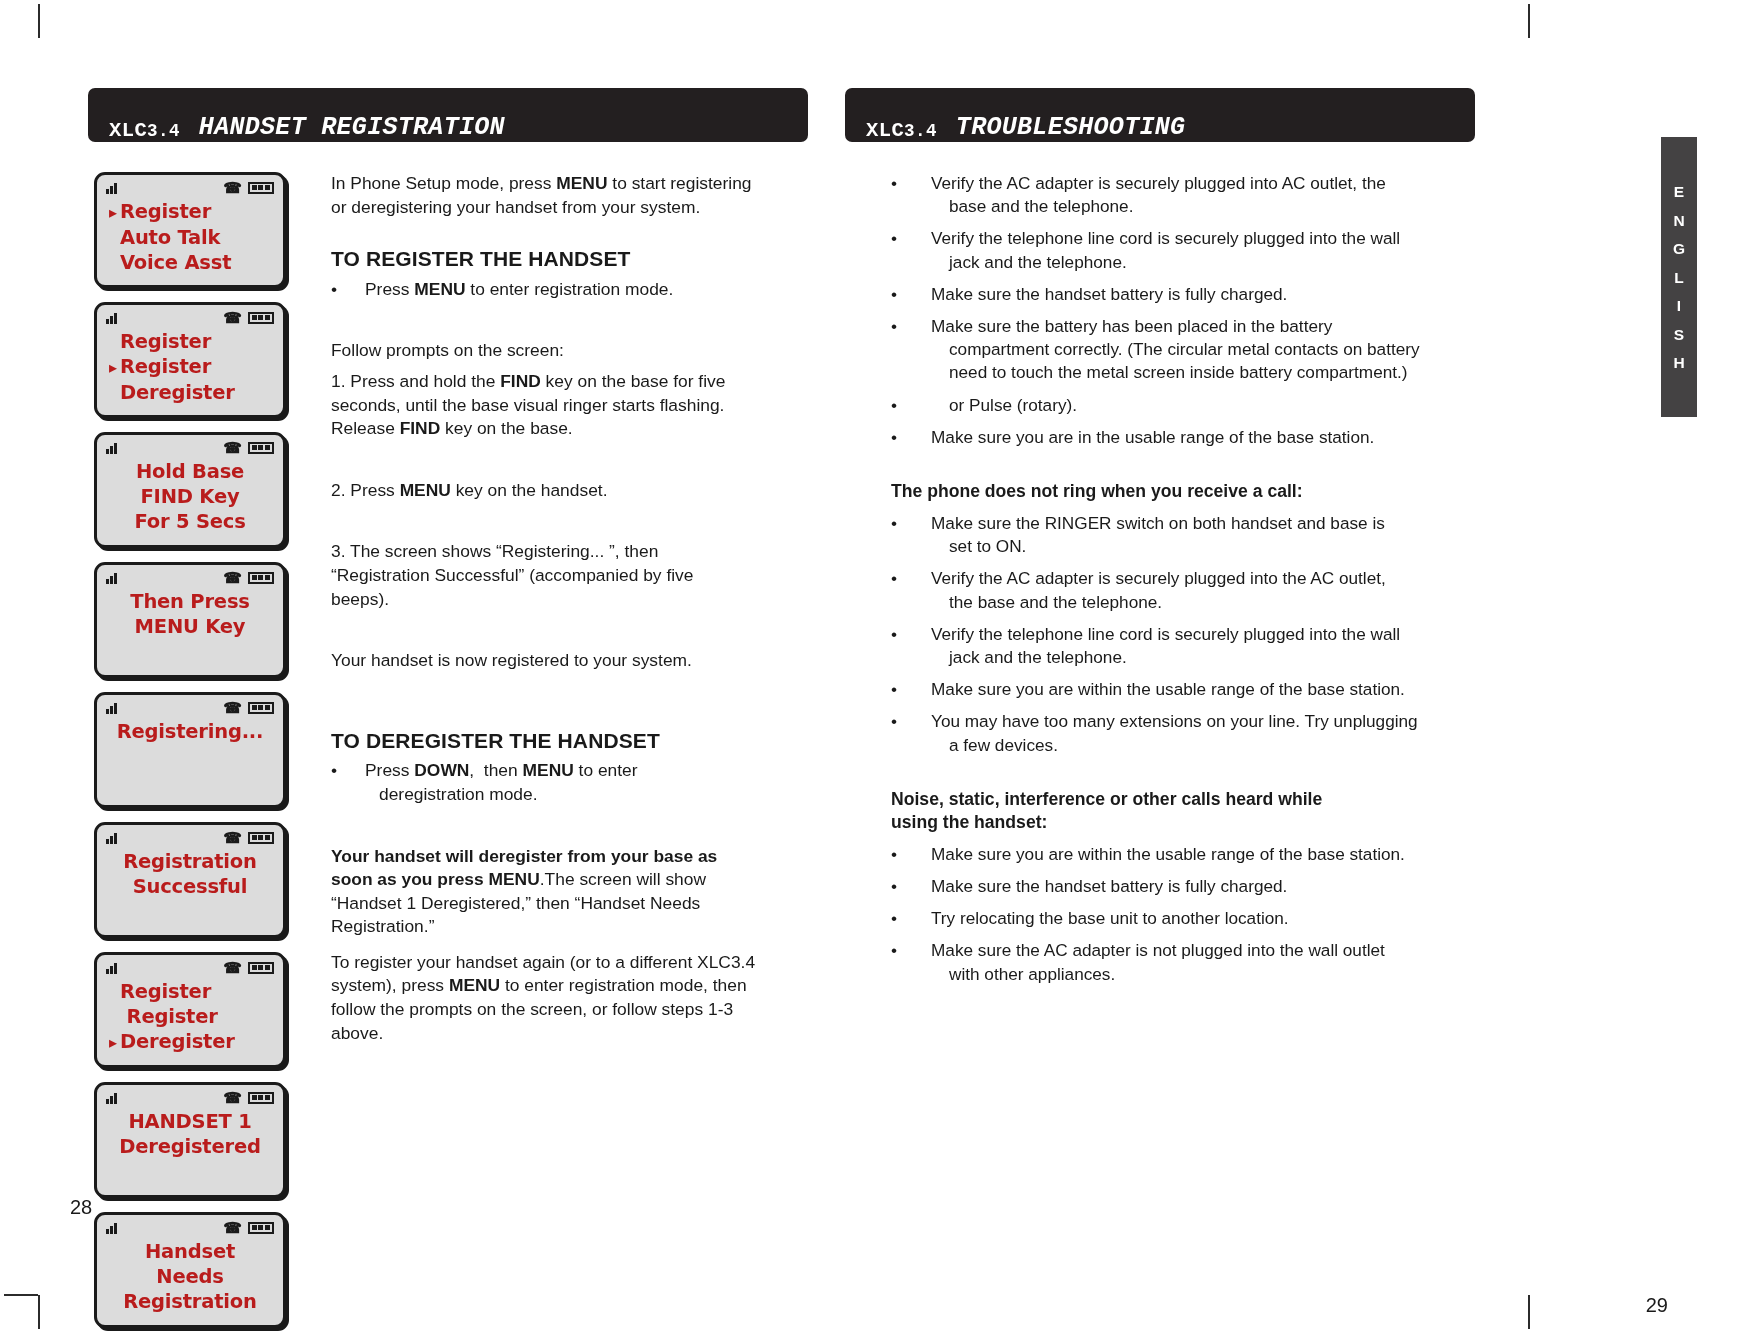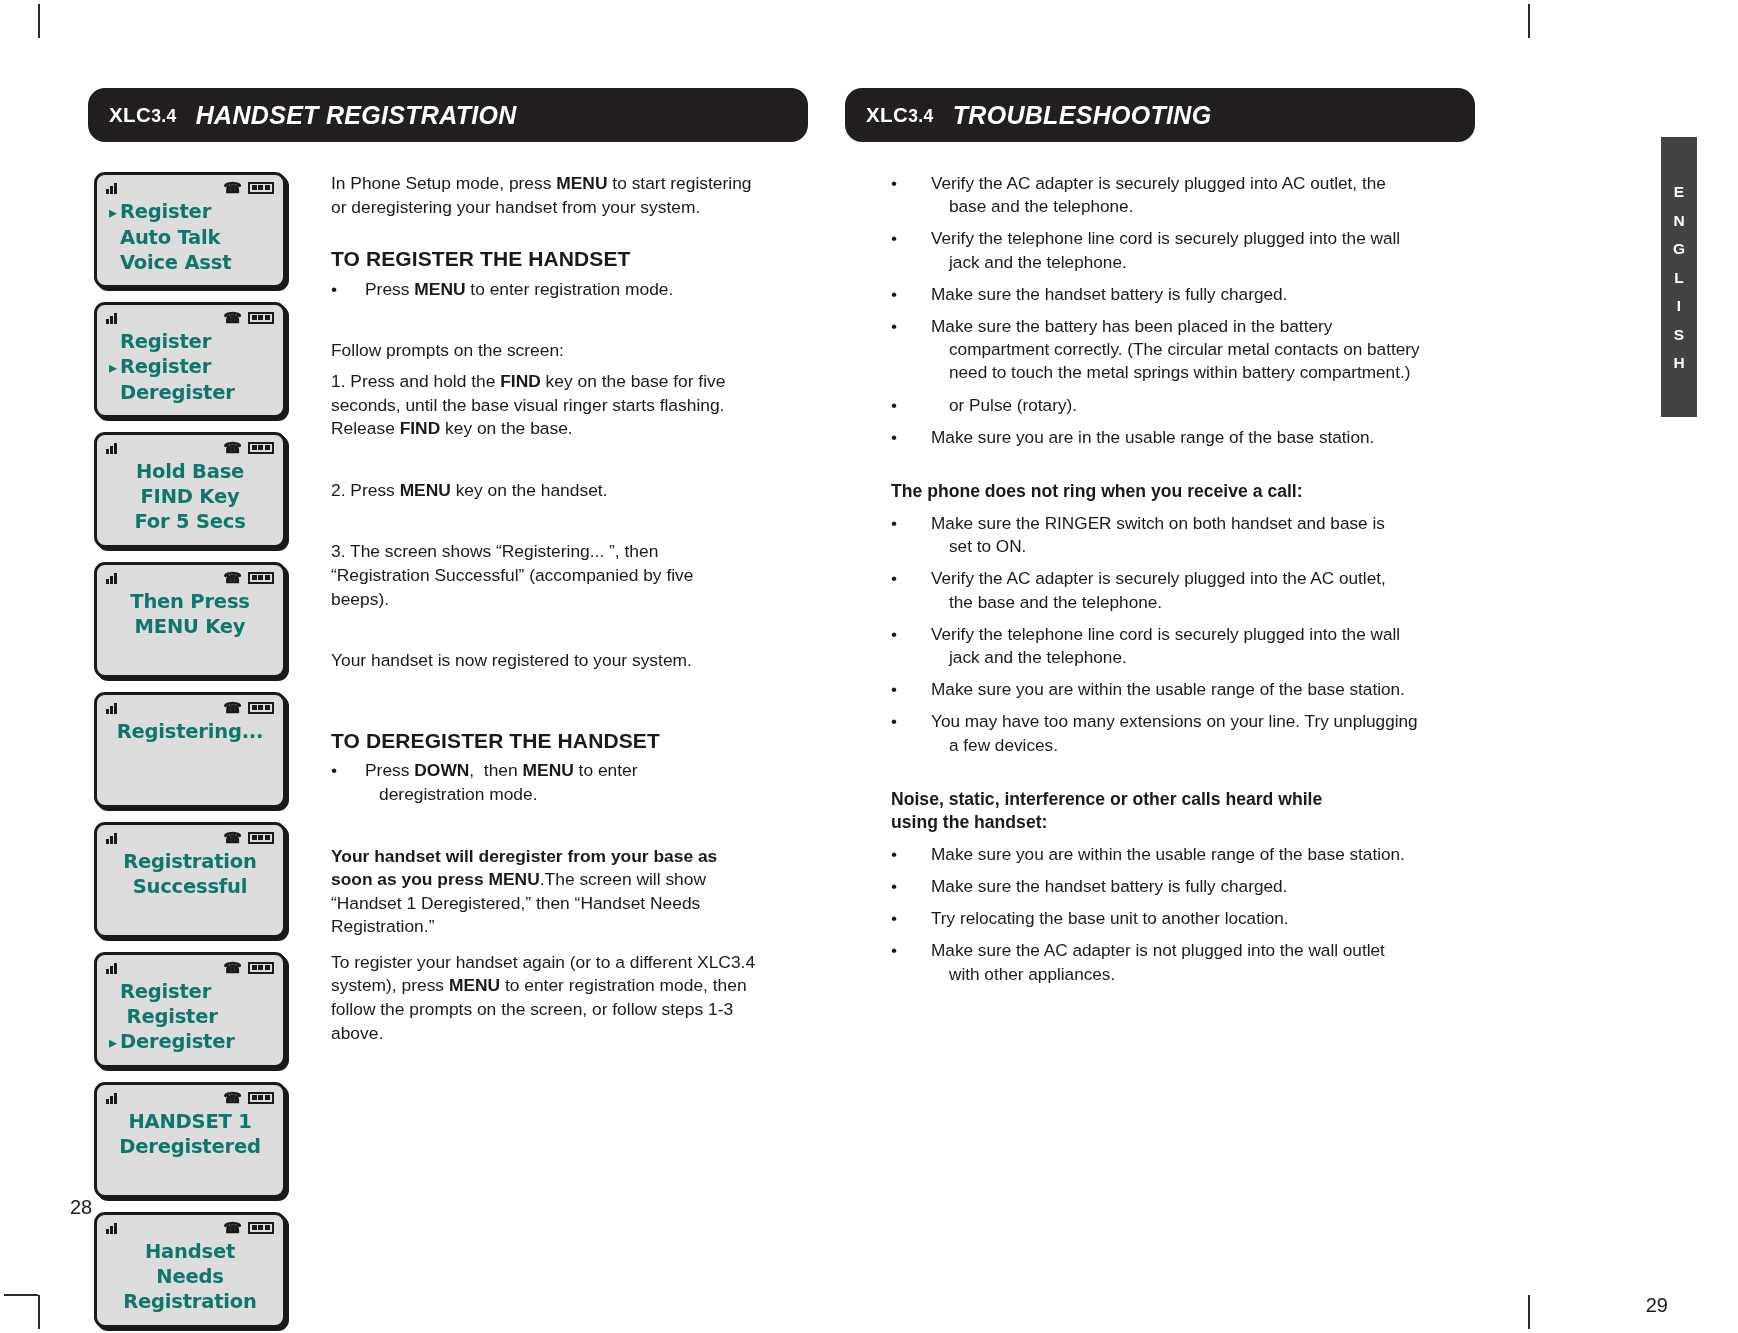--- a/index.html
+++ b/index.html
@@ -18,26 +18,27 @@
   .crop.h { width: 34px; height: 2px; }
 
   
   .col-left  { position: absolute; left: 88px;  top: 88px;  width: 720px; }
   .col-right { position: absolute; left: 845px; top: 88px;  width: 630px; }
 
   
   .banner {
     background: #231f20;
     color: #ffffff;
-    border-radius: 17px;
+    border-radius: 7px;
     height: 54px;
     display: flex;
-    align-items: center;
+    align-items: flex-end;
     padding-left: 21px;
     letter-spacing: .2px;
+    font-family: Liberation Mono, monospace;
   }
   .banner .model {
     font-weight: bold;
     font-size: 20.5px;
     letter-spacing: .4px;
   }
   .banner .model .sm { font-size: 17.5px; }
   .banner .sect {
     font-style: italic;
     font-weight: bold;
@@ -84,21 +85,21 @@
     padding: 1.6px;
   }
   .batt i { display:block; width: 5px; height: 100%; background:#1a1a1a; }
 
   .lcd-lines { min-height: 34px; }
   .lcd-line {
     font-family: "DejaVu Sans", sans-serif;
     font-weight: bold;
     font-size: 19.5px;
     line-height: 25px;
-    color: #0f766e;
+    color: #b91c1c;
     white-space: pre;
     letter-spacing: -0.2px;
   }
   .lcd-line.center { text-align: center; }
   .lcd-line.left   { text-align: left; padding-left: 3px; }
   .lcd-line .car { display:inline-block; width: 11px; }
   .lcd-line .car.on::before { content: "\25B8"; font-size: 16px; }
 
   .lcd.h3 .lcd-lines { min-height: 78px; }
 
@@ -463,21 +464,21 @@
             <li>
               <span class="b">•</span>
               <span class="t"><span class="lead">Verify the telephone line cord is securely plugged into the wall</span><span class="ind">jack and the telephone.</span></span>
             </li>
             <li>
               <span class="b">•</span>
               <span class="t"><span class="lead">Make sure the handset battery is fully charged.</span></span>
             </li>
             <li>
               <span class="b">•</span>
-              <span class="t"><span class="lead">Make sure the battery has been placed in the battery</span><span class="ind">compartment correctly. (The circular metal contacts on battery</span><span class="ind">need to touch the metal springs within battery compartment.)</span></span>
+              <span class="t"><span class="lead">Make sure the battery has been placed in the battery</span><span class="ind">compartment correctly. (The circular metal contacts on battery</span><span class="ind">need to touch the metal screen inside battery compartment.)</span></span>
             </li>
             <li>
               <span class="b">•</span>
               <span class="t"><span class="ind">or Pulse (rotary).</span></span>
             </li>
             <li>
               <span class="b">•</span>
               <span class="t"><span class="lead">Make sure you are in the usable range of the base station.</span></span>
             </li>
           </ul>

